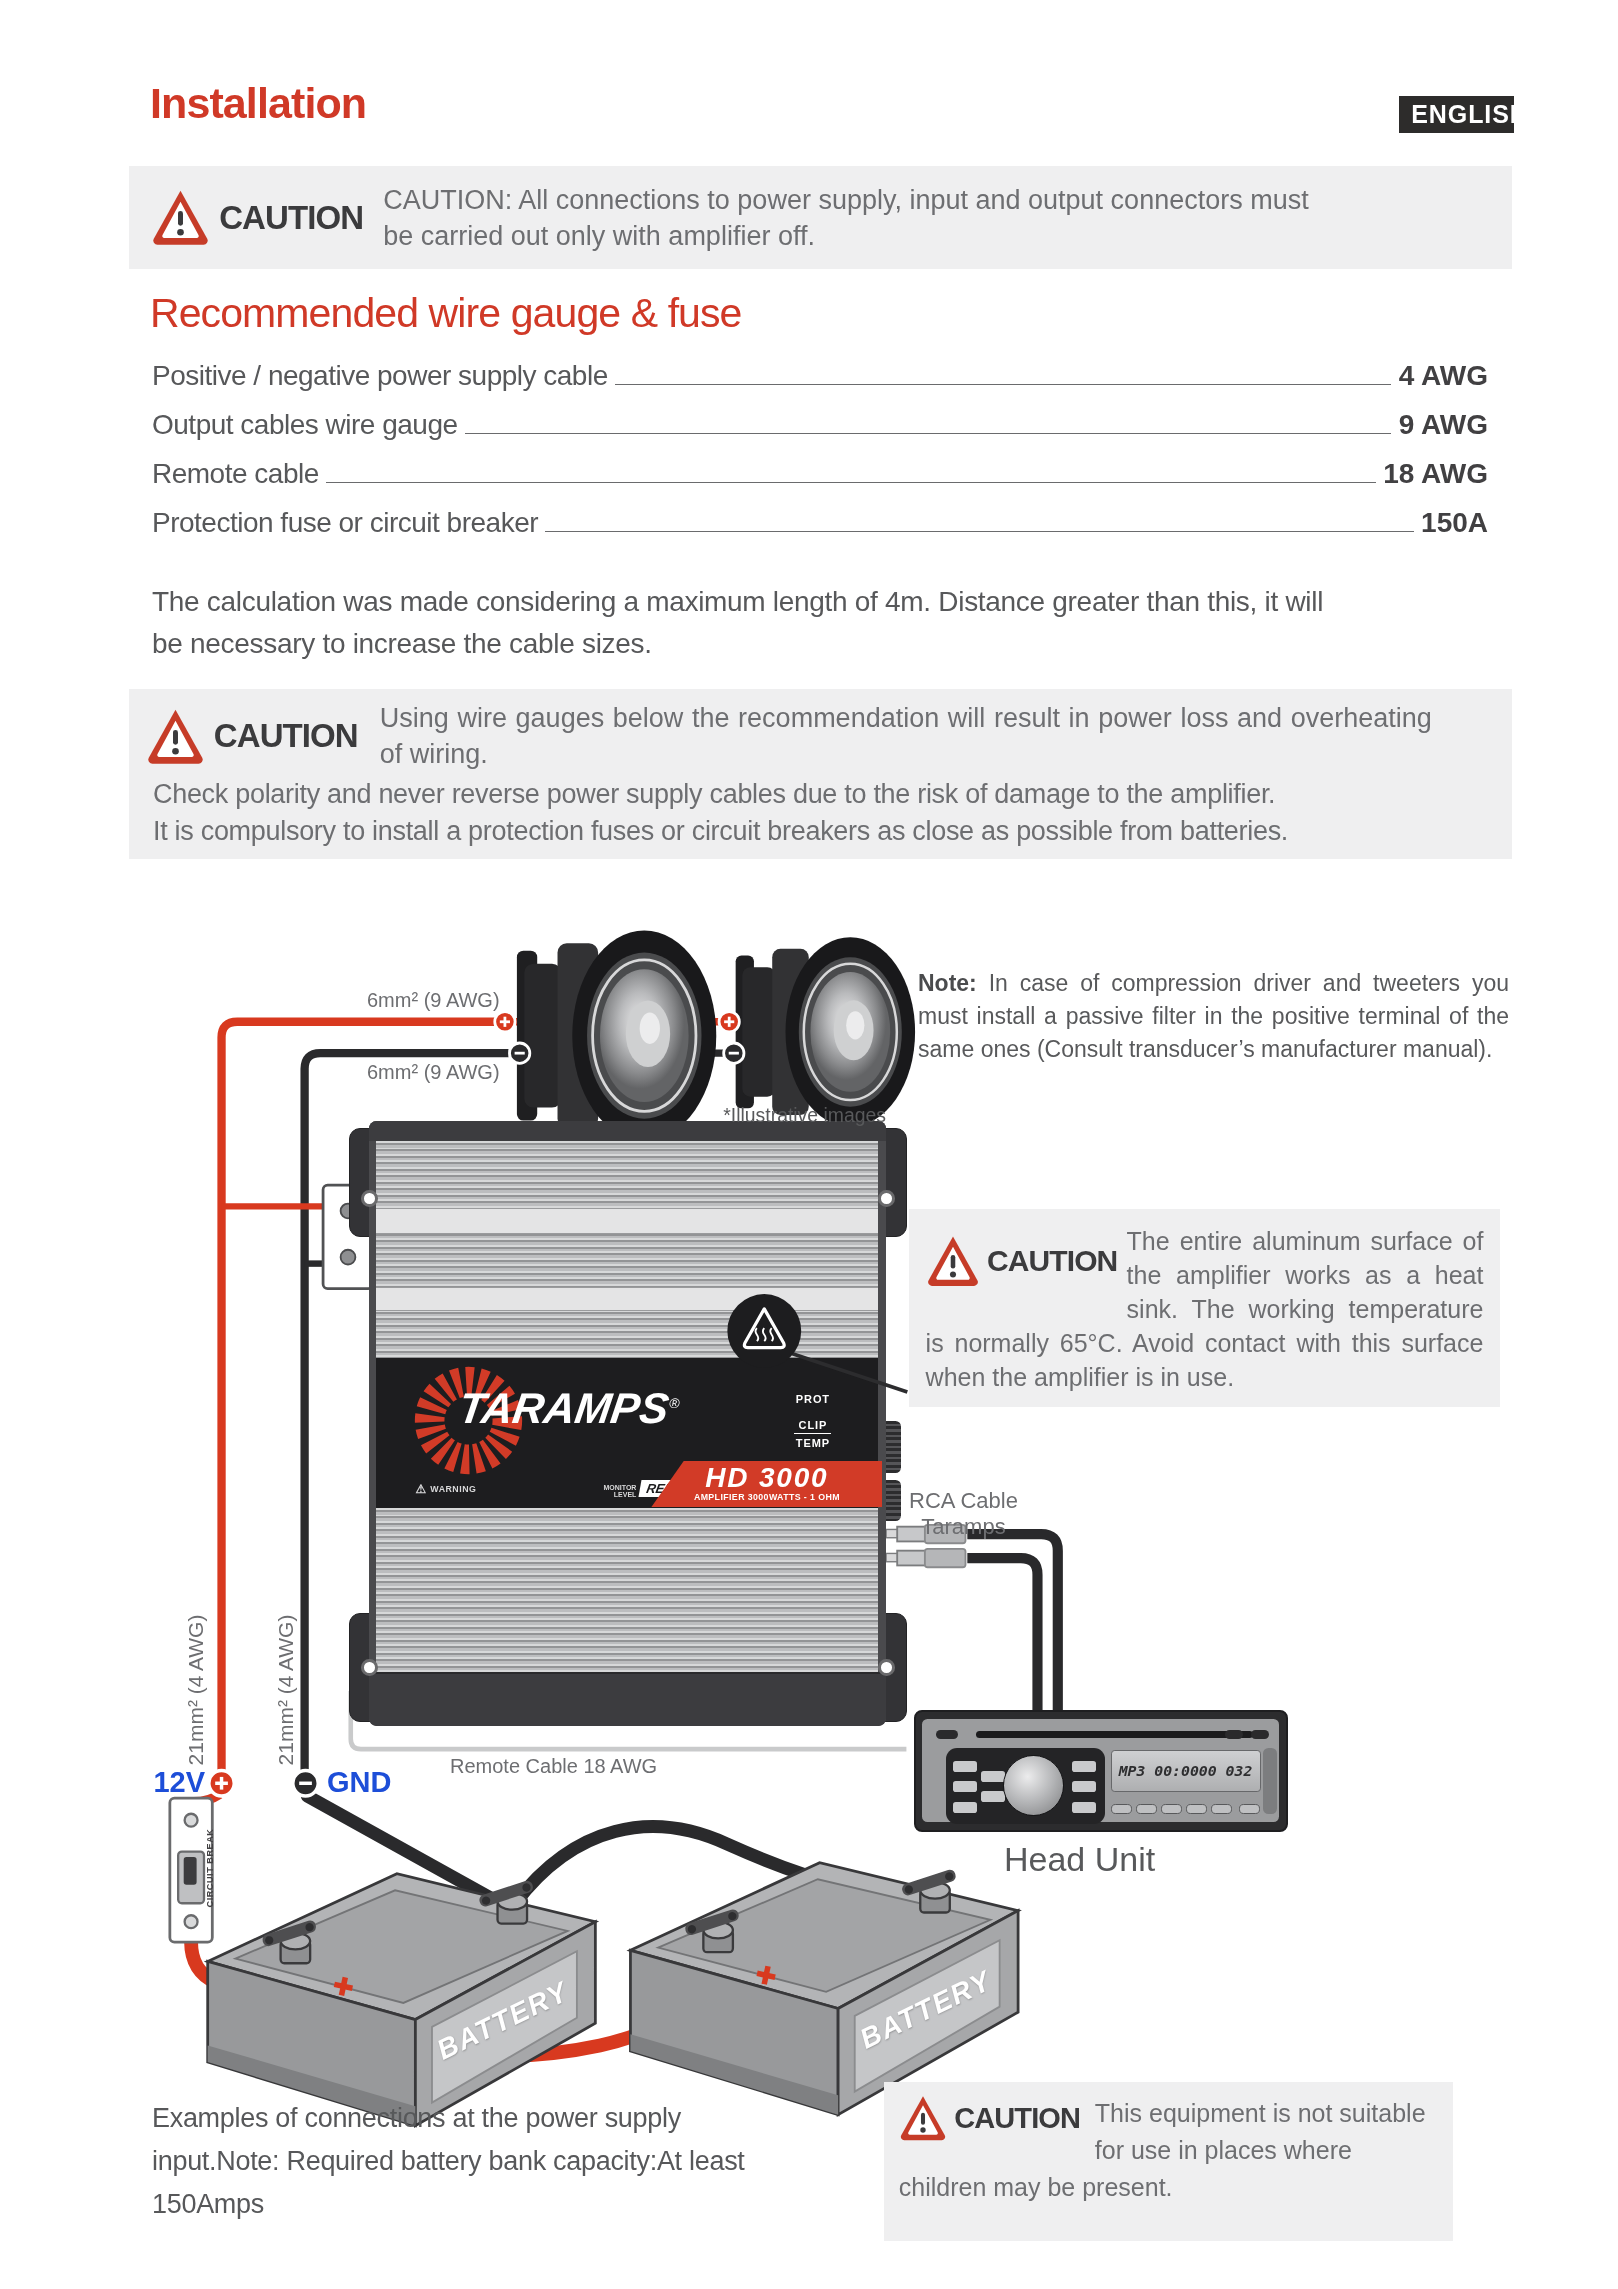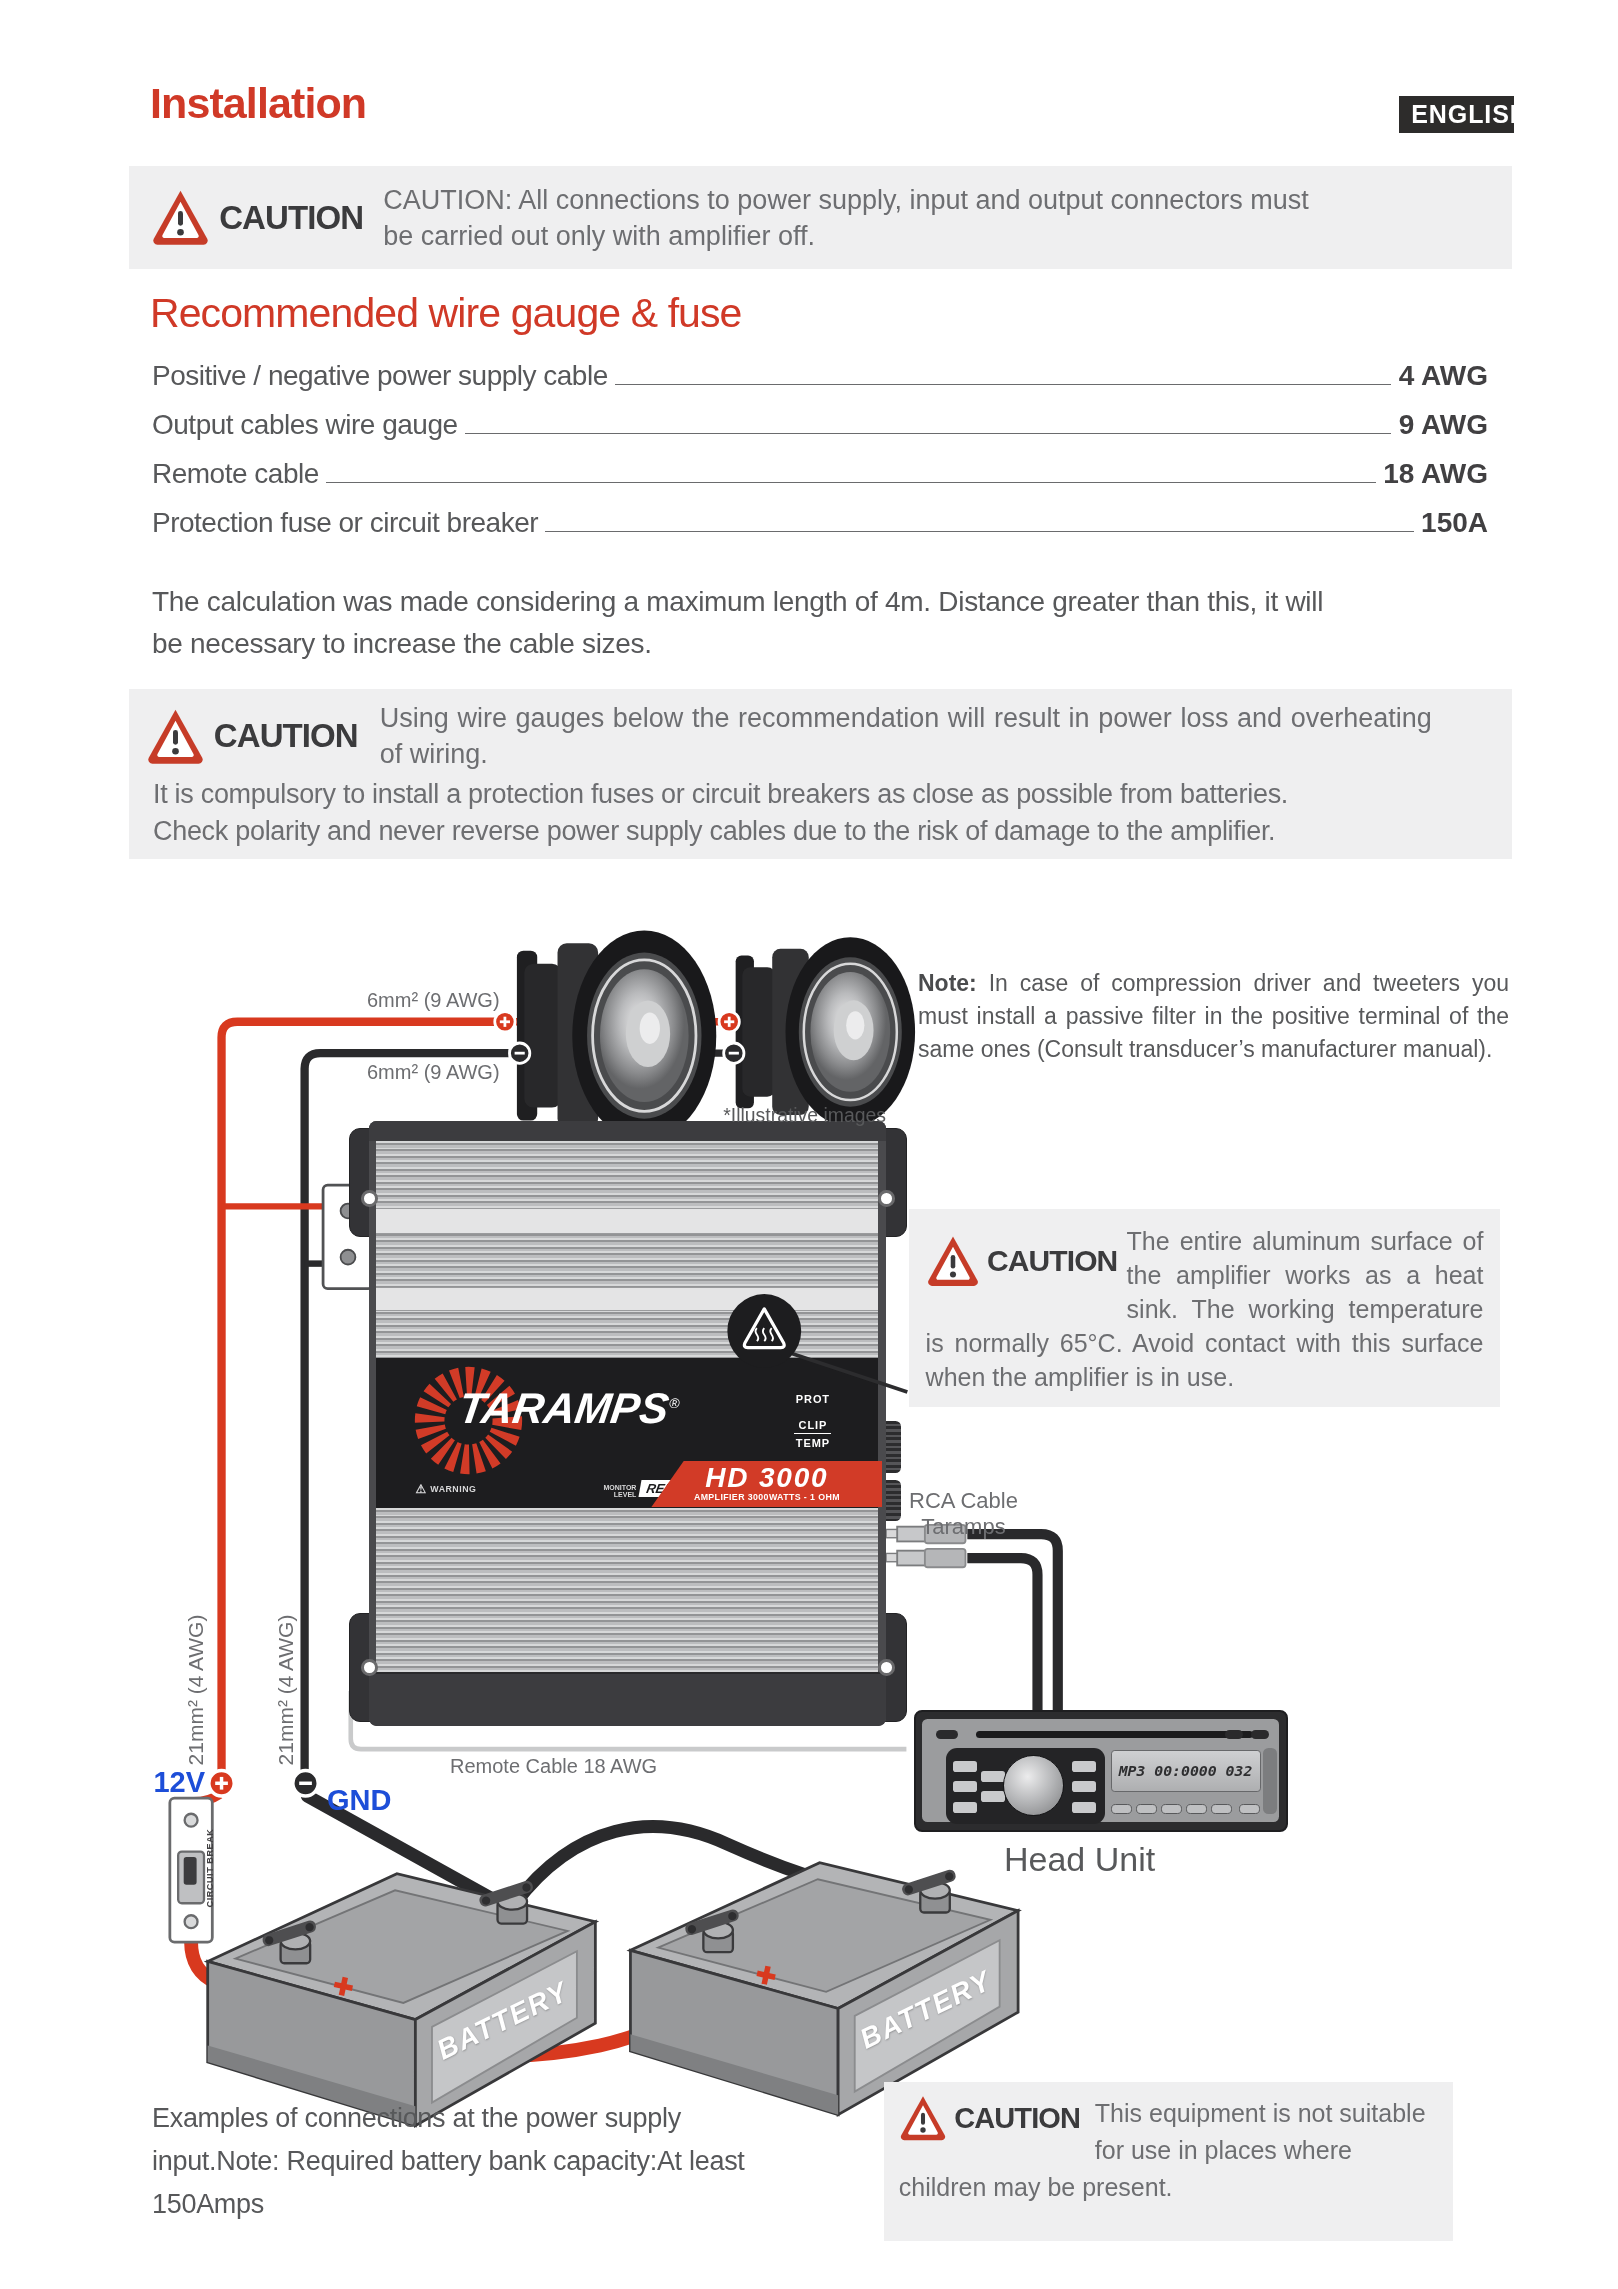--- a/index.html
+++ b/index.html
@@ -208,22 +208,22 @@
   <div class="gray-box box2">
     <div class="box2-row">
       <div class="warn-block">
         <svg class="tri" width="59" height="59" viewBox="0 0 64 64">
             <use href="#tri"></use>
           </svg>
         <span class="warn-word">CAUTION</span>
       </div>
       <p class="cbody-j">Using wire gauges below the recommendation will result in power loss and overheating of wiring.</p>
     </div>
+    <p class="cline">Check polarity and never reverse power supply cables due to the risk of damage to the amplifier.</p>
     <p class="cline">It is compulsory to install a protection fuses or circuit breakers as close as possible from batteries.</p>
-    <p class="cline">Check polarity and never reverse power supply cables due to the risk of damage to the amplifier.</p>
   </div>
 
   <svg class="layer z0" width="1619" height="2290" viewBox="0 0 1754 2481">
 
     <path d="M 240,1918 L 240,1124 Q 240,1107 257,1107 L 536,1107" fill="none" stroke="#d8391f" stroke-width="9"></path>
     <path d="M 559,1107 L 615,1107" fill="none" stroke="#d8391f" stroke-width="8"></path>
     <path d="M 330,1919 L 330,1158 Q 330,1141 347,1141 L 551,1141" fill="none" stroke="#2a2a2c" stroke-width="9"></path>
     <path d="M 575,1141 L 620,1141" fill="none" stroke="#2a2a2c" stroke-width="8"></path>
 
     <path d="M 768,1107 L 779,1107 M 801,1107 L 832,1107" fill="none" stroke="#d8391f" stroke-width="8"></path>
@@ -390,21 +390,21 @@
 
   <div class="dlabel lbl-awg z4" style="left:367px; top:989px;">6mm² (9 AWG)</div>
   <div class="dlabel lbl-awg z4" style="left:367px; top:1061px;">6mm² (9 AWG)</div>
   <p class="note z4"><b>Note:</b><span> In case of compression driver and tweeters you must install a passive filter in the positive terminal of the same ones (Consult transducer’s manufacturer manual).</span></p>
   <div class="illus z4">*Illustrative images</div>
   <div class="rca-lbl z4" style="top:1488px;">RCA Cable</div>
   <div class="rca-lbl z4" style="top:1514px;">Taramps</div>
   <div class="vlabel z4" style="left:90px; top:1678px;">21mm² (4 AWG)</div>
   <div class="vlabel z4" style="left:180px; top:1678px;">21mm² (4 AWG)</div>
   <div class="pow-lbl z4" style="left:127px; top:1766px; width:78px; text-align:right;">12V</div>
-  <div class="pow-lbl z4" style="left:327px; top:1766px;margin-top:18px;">GND</div>
+  <div class="pow-lbl z4" style="left:327px; top:1766px;">GND</div>
   <div class="cb-lbl z4">CIRCUIT BREAK</div>
   <div class="remote-lbl z4">Remote Cable 18 AWG</div>
   <div class="hu-lbl z4">Head Unit</div>
   <div class="batt-lbl z4" style="left:420px; top:2005px;">BATTERY</div>
   <div class="batt-lbl z4" style="left:843px; top:1994px;">BATTERY</div>
 
   <p class="examples z2">Examples of connections at the power supply input.Note: Required battery bank capacity:At least 150Amps</p>
   <div class="gray-box child-box z2">
     <div class="warn-float">
       <svg class="tri" width="48" height="48" viewBox="0 0 52 52">

